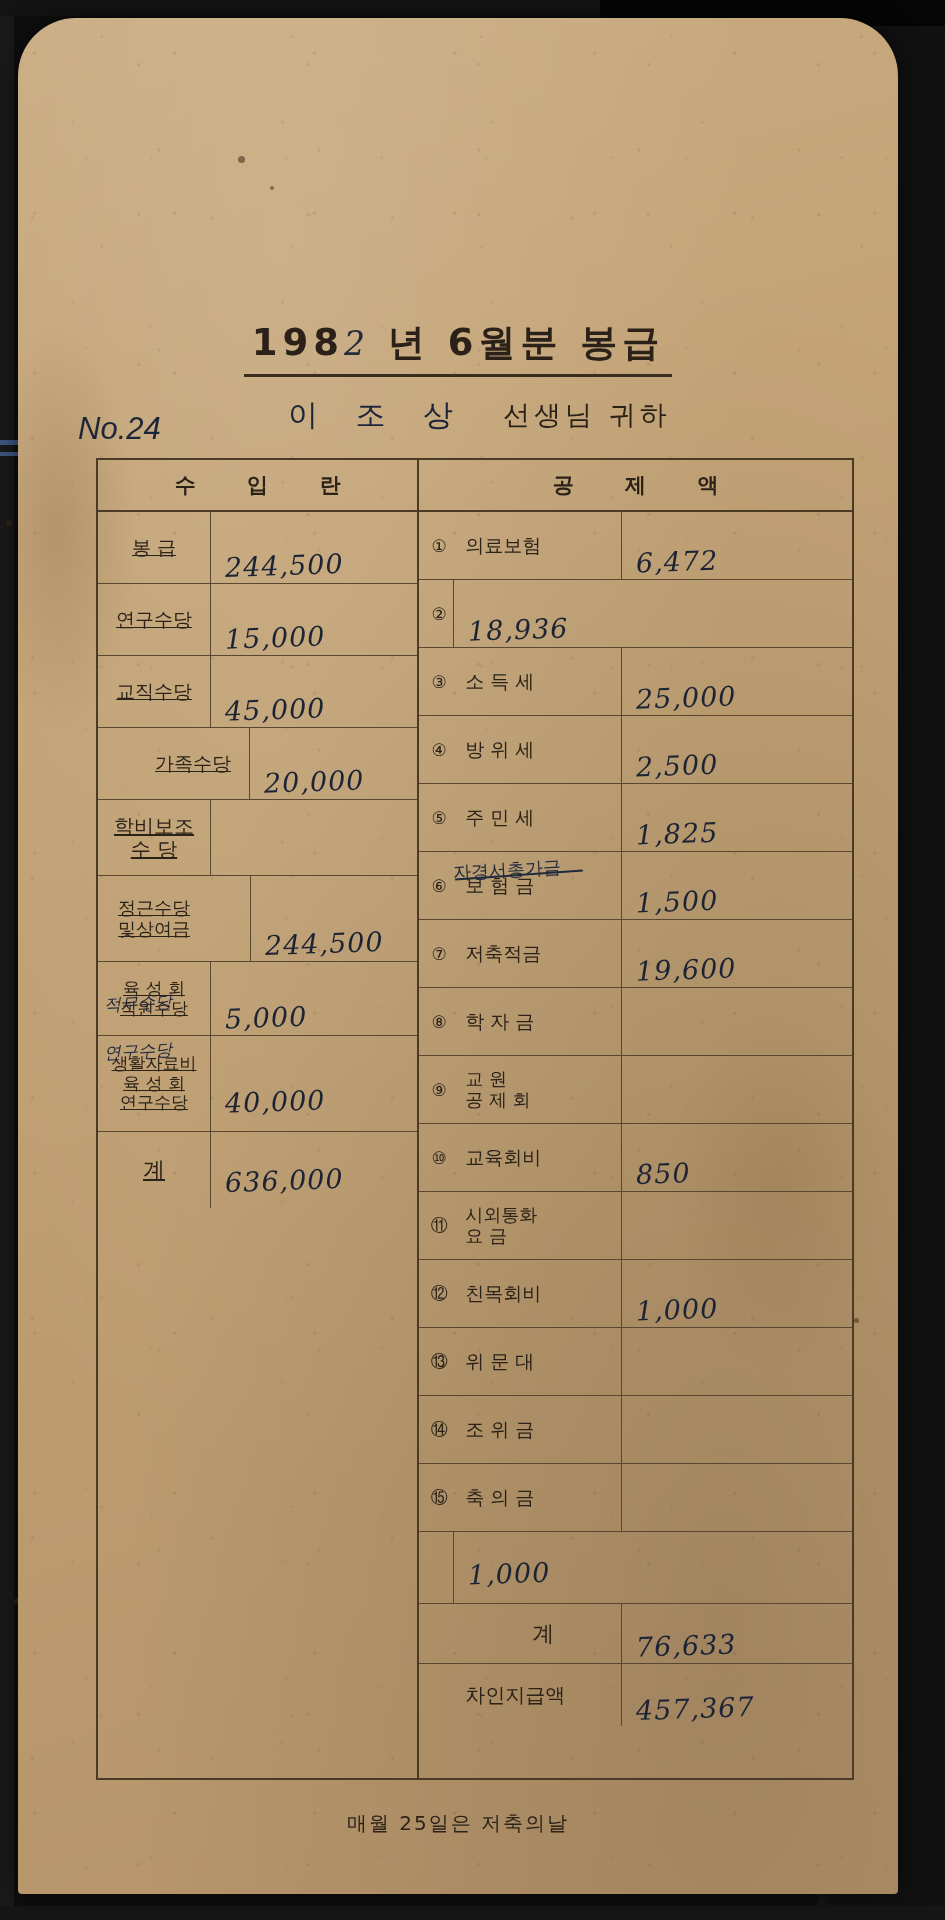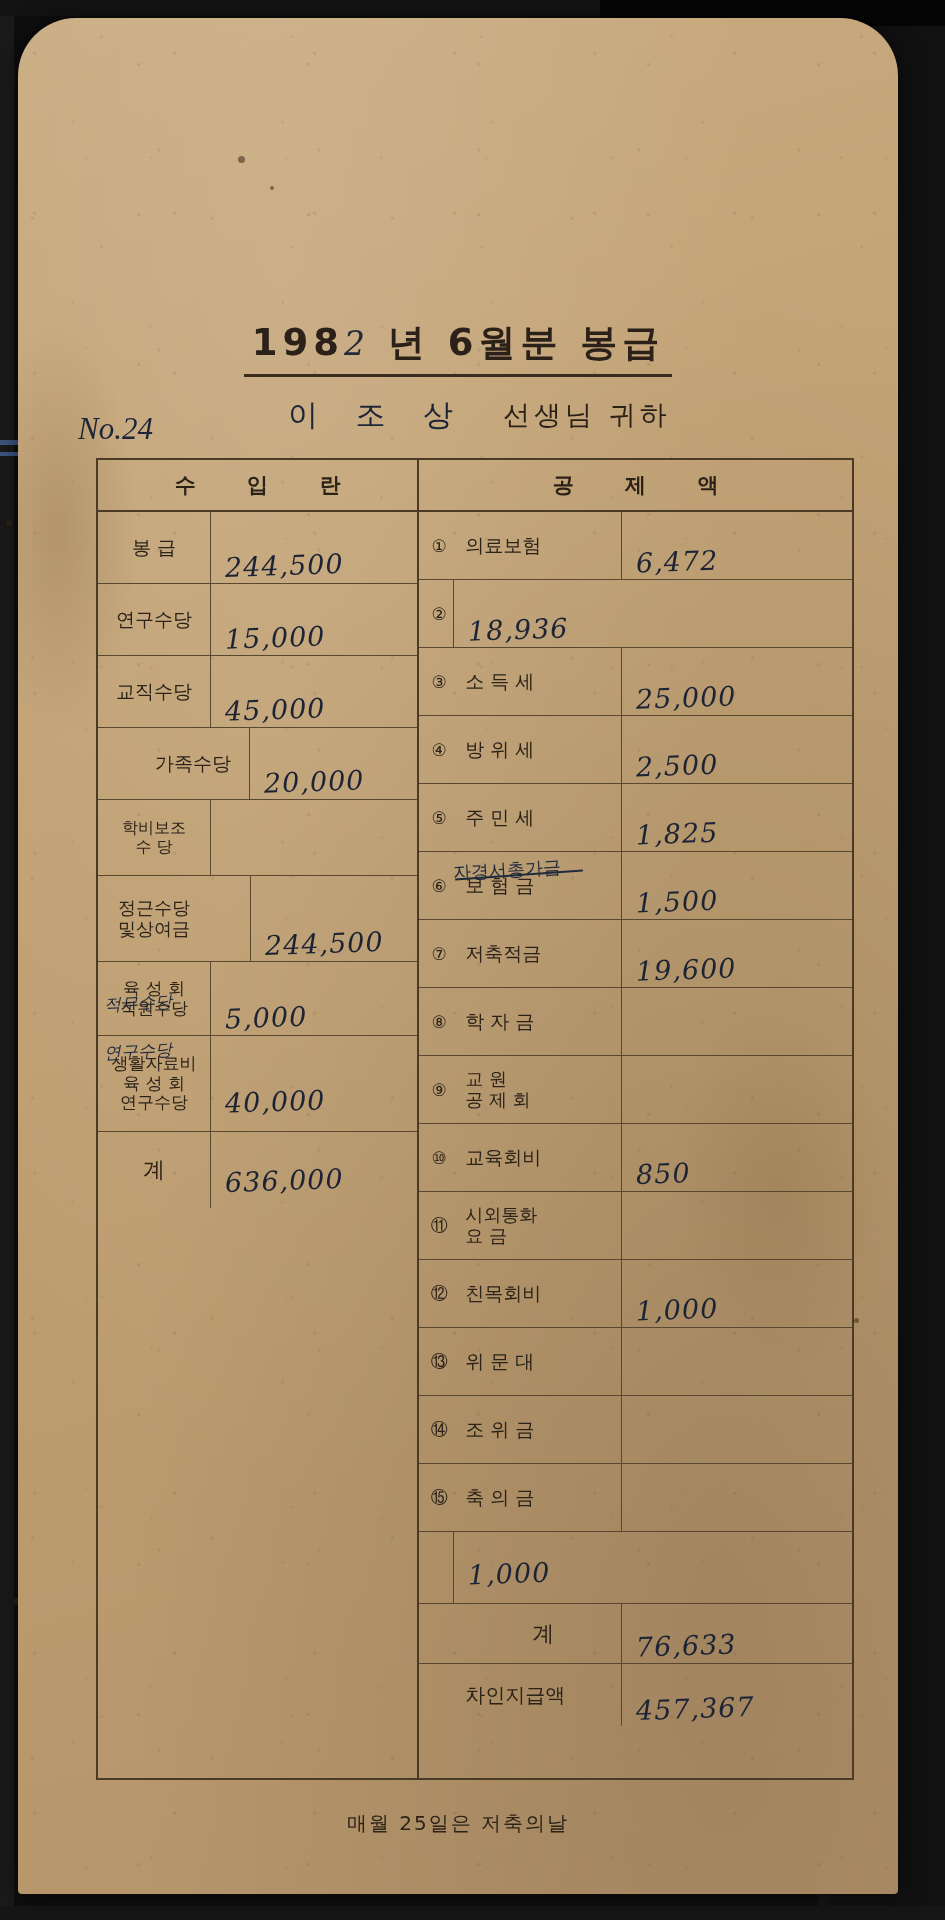--- a/index.html
+++ b/index.html
@@ -144,21 +144,21 @@
   
   .addressee {
     position: absolute;
     left: 60px; top: 372px;
     width: 790px;
     height: 50px;
     display: flex;
     align-items: center;
   }
   .addr-no {
-    font-family: Liberation Serif, serif;
+    font-family: Liberation Sans, sans-serif;
     font-style: italic;
     font-size: 31px;
     color: #1d2638;
     width: 190px;
     margin-top: 28px;
   }
   .addr-name {
     flex: 0 0 auto;
     font-family: "DejaVu Sans", sans-serif;
     font-size: 30px;
@@ -243,21 +243,21 @@
     font-family: "DejaVu Serif", serif;
     font-style: italic;
     font-size: 27px;
     color: #1b2334;
     letter-spacing: 1px;
     transform: rotate(-2deg);
     white-space: nowrap;
   }
 
   
-  .col-left .cell-label { width: 112px; justify-content: center; padding-left: 0; text-align: center; }
+  .col-left .cell-label { width: 112px; justify-content: center; padding-left: 0; text-align: center; text-decoration: underline; }
   .col-left .cell-val { border-left: 1.5px solid #5a4730; }
 
   
   .col-right .num {
     width: 34px;
     display: flex;
     align-items: center;
     justify-content: center;
     font-size: 17px;
     color: #2b2218;
@@ -377,21 +377,21 @@
         </div>
 
         <div class="row" style="height:72px;padding-left:39px;">
           <div class="cell-label">가족수당</div>
           <div class="cell-val">
               <span class="hand-val">20,000</span>
             </div>
         </div>
 
         <div class="row" style="height:76px;">
-          <div class="cell-label" style="font-size:16px;">학비보조
+          <div class="cell-label" style="font-size:20px;">학비보조
 수    당</div>
           <div class="cell-val">
               <span class="hand-val"></span>
             </div>
         </div>
 
         <div class="row" style="height:86px;gap:40px;">
           <div class="cell-label" style="font-size:18px;">정근수당
 및상여금</div>
           <div class="cell-val">

